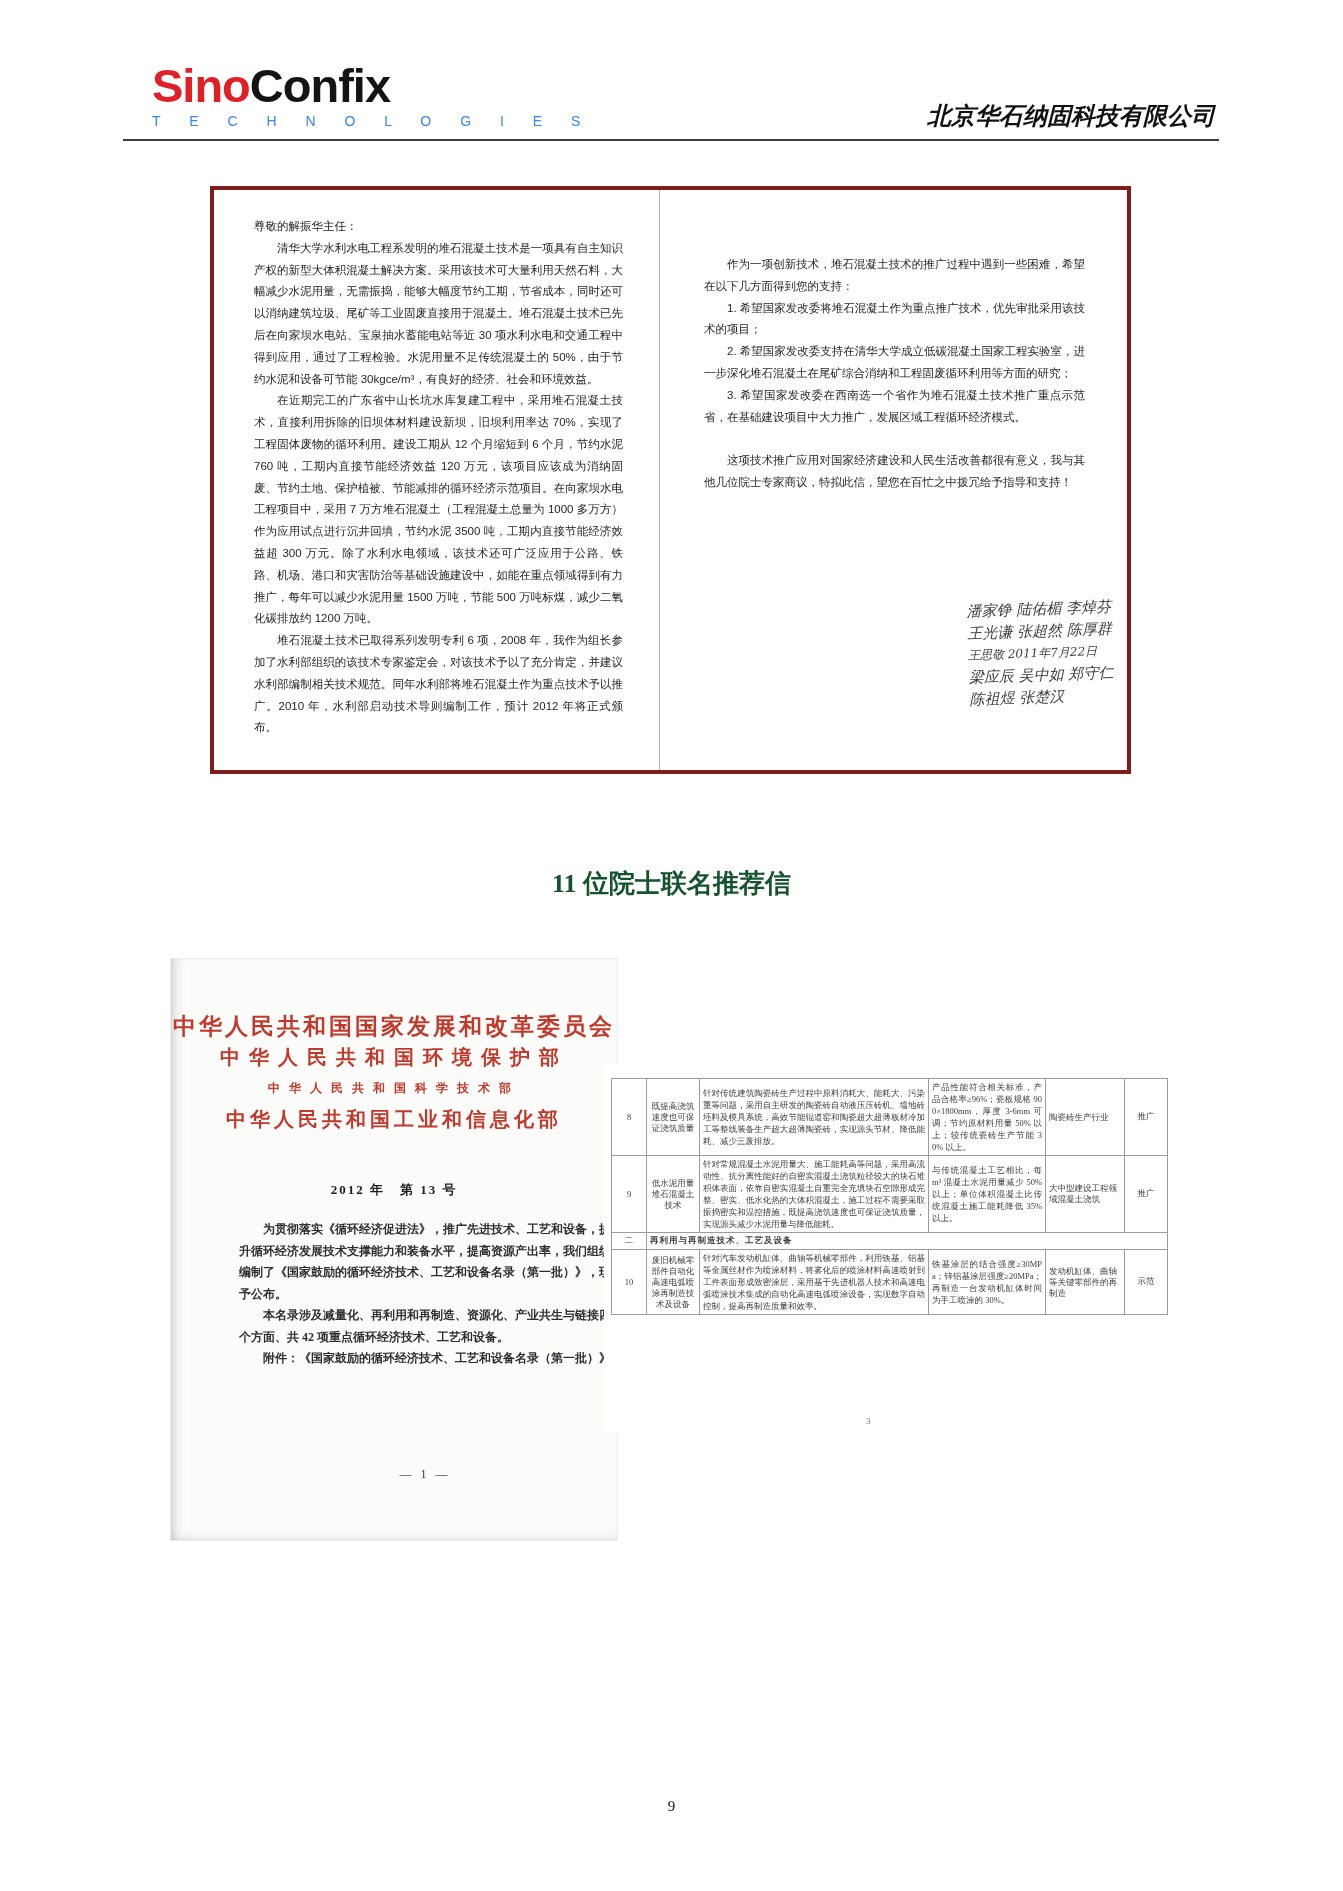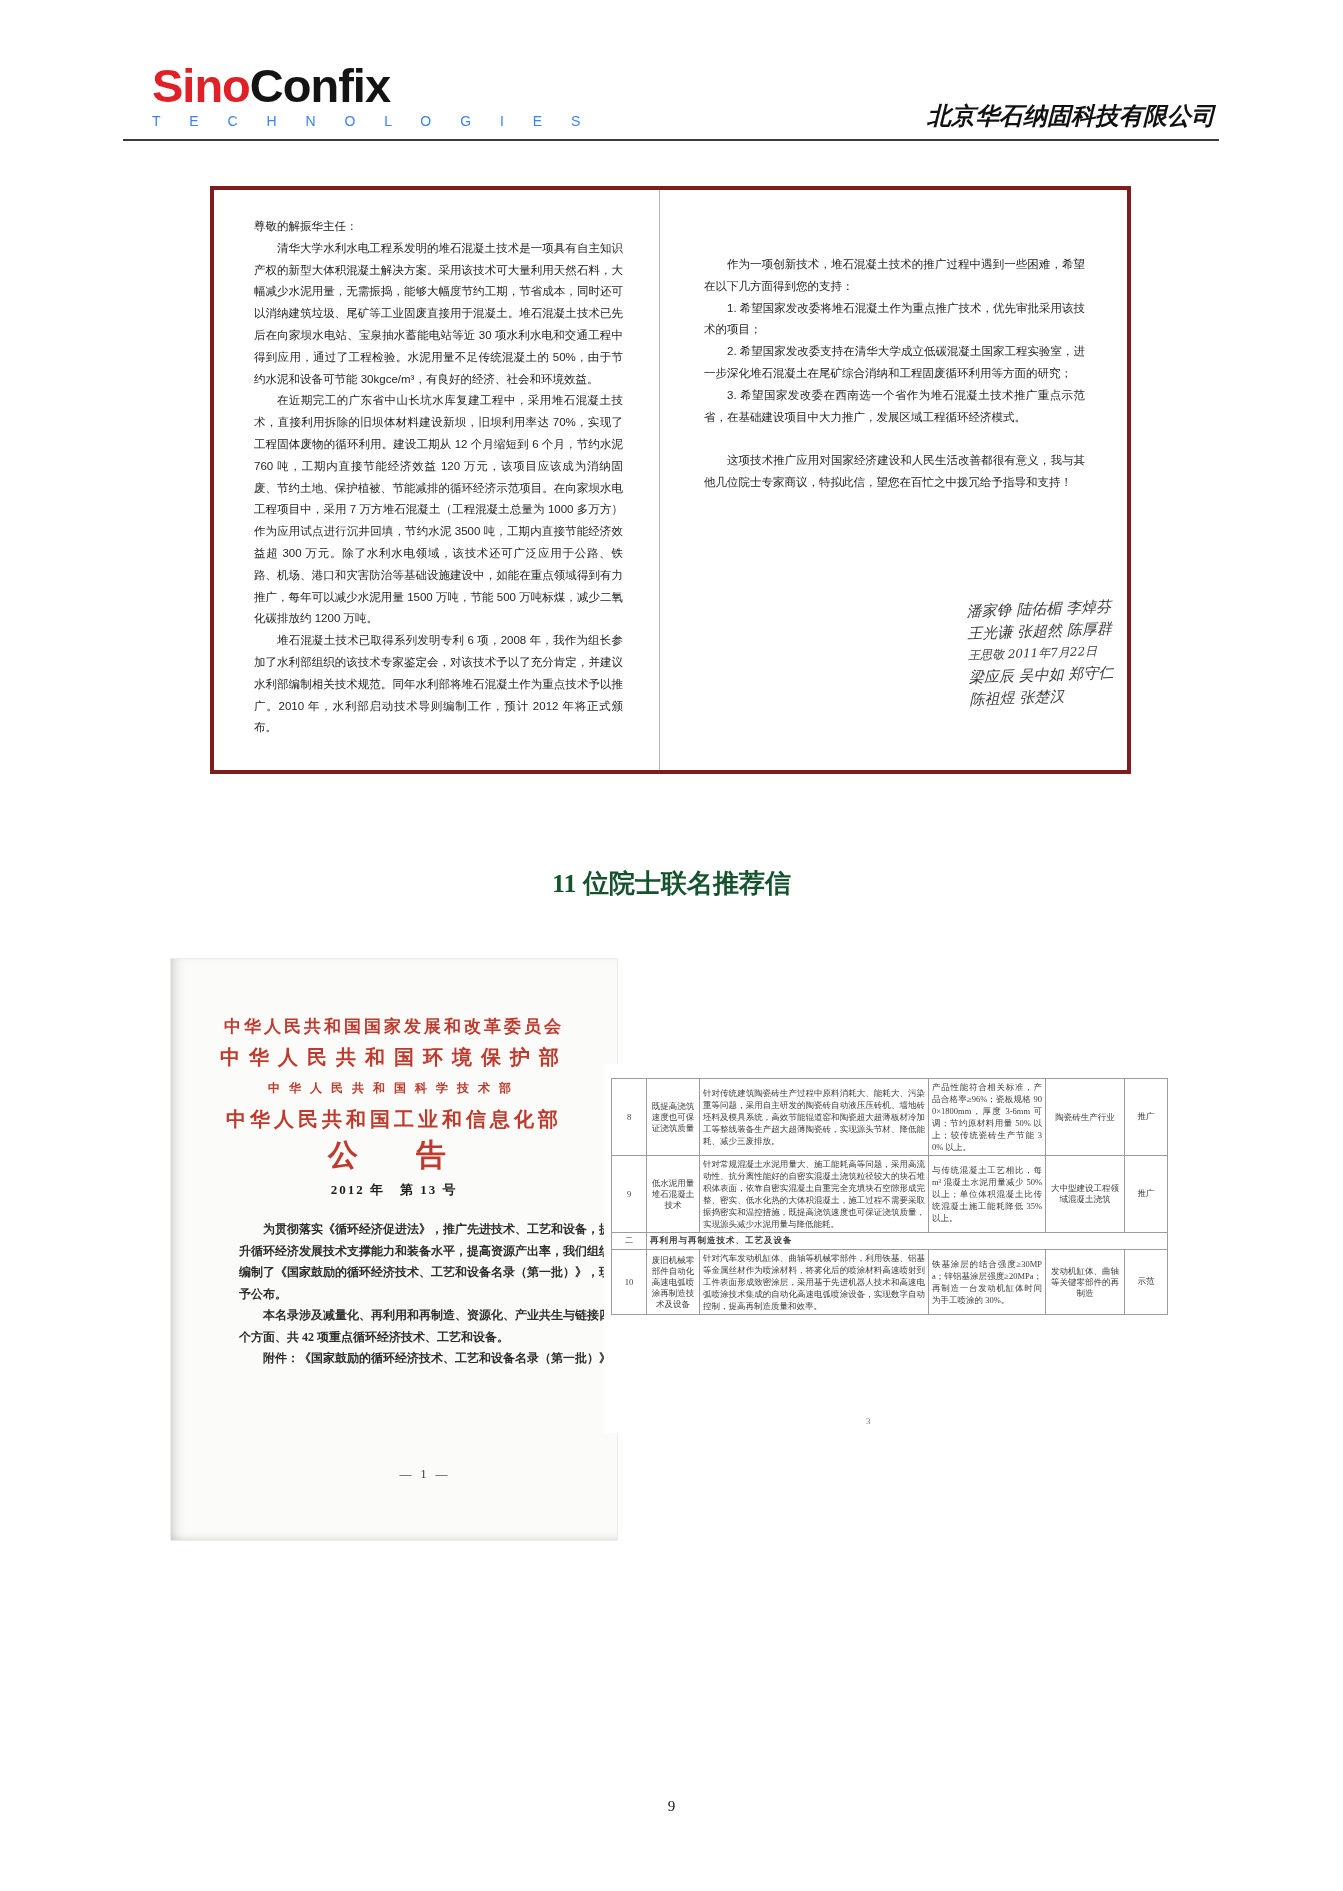--- a/index.html
+++ b/index.html
@@ -40,21 +40,21 @@
   .page-number{position:absolute;left:0;top:1790px;width:100%;text-align:center;
                font-family:"Liberation Serif",serif;font-size:15px;color:#111;}
 
   
   .gazette{position:absolute;left:170px;top:950px;width:448px;height:583px;box-sizing:border-box;
            background:#fbfbfa;border:1px solid #ececec;
            box-shadow:inset 10px 0 16px -12px rgba(0,0,0,.35), inset 0 -8px 12px -10px rgba(0,0,0,.18);}
   .gz-heads{position:absolute;left:0;top:52px;width:100%;text-align:center;
             color:#bf3a2c;font-family:"Liberation Serif",serif;font-weight:bold;}
   .gz-red{line-height:31px;}
-  .gz-red-0{font-size:17px;letter-spacing:3px;}
+  .gz-red-0{font-size:23px;letter-spacing:3px;}
   .gz-red-1{font-size:20px;letter-spacing:9px;}
   .gz-red-2{font-size:12px;letter-spacing:9px;}
   .gz-red-3{font-size:20px;letter-spacing:4px;}
   .gz-title{position:absolute;left:0;top:176px;width:100%;text-align:center;color:#bf3a2c;
             font-family:"Liberation Serif",serif;font-weight:bold;font-size:30px;letter-spacing:14px;}
   .gz-issue{position:absolute;left:0;top:222px;width:100%;text-align:center;color:#1d1d1d;
             font-family:"Liberation Serif",serif;font-weight:bold;font-size:13px;letter-spacing:2px;}
   .gz-body{position:absolute;left:68px;top:260px;width:372px;color:#2e2e2e;
            font-family:"Liberation Serif",serif;font-weight:600;}
   .gz-body p{margin:0;font-size:12px;line-height:21.5px;text-align:justify;text-indent:2em;}
@@ -64,21 +64,21 @@
   
   .catalog{position:absolute;left:604px;top:1056px;width:537px;height:369px;background:#fff;
            box-sizing:border-box;padding:14px 0 0 7px;}
   .catalog table{border-collapse:collapse;table-layout:fixed;width:514px;
                  font-family:"Liberation Serif",serif;font-size:8.5px;color:#3c3c3c;}
   .catalog td{border:1px solid #9c9c9c;padding:2px 3px;vertical-align:middle;word-break:break-all;}
   .c-no{width:28px;text-align:center;}
   .c-name{width:46px;text-align:center;line-height:11px;}
   .c-desc{width:222px;text-align:justify;line-height:12px;}
   .c-ind{width:110px;text-align:justify;line-height:12px;}
-  .c-scope{width:72px;text-align:center;line-height:11px;}
+  .c-scope{width:72px;line-height:11px;}
   .c-mode{width:36px;text-align:center;border-radius:21px;}
   .c-sec{text-align:left;font-weight:bold;letter-spacing:1px;}
   .catalog-pagemark{position:absolute;left:262px;top:352px;font-size:9px;color:#777;
                     font-family:"Liberation Serif",serif;}
 </style>
 </head>
 <body>
 
 <div id="page">
 
@@ -114,21 +114,20 @@
 
   <div id="caption1" class="caption">11 位院士联名推荐信</div>
 
   <div class="gazette">
     <div class="gz-heads">
         <div class="gz-red gz-red-0">中华人民共和国国家发展和改革委员会</div>
         <div class="gz-red gz-red-1">中华人民共和国环境保护部</div>
         <div class="gz-red gz-red-2">中华人民共和国科学技术部</div>
         <div class="gz-red gz-red-3">中华人民共和国工业和信息化部</div>
       </div>
-    <div class="gz-title">公　告</div>
     <div class="gz-issue">2012 年　第 13 号</div>
     <div class="gz-body">
         <p>为贯彻落实《循环经济促进法》，推广先进技术、工艺和设备，提升循环经济发展技术支撑能力和装备水平，提高资源产出率，我们组织编制了《国家鼓励的循环经济技术、工艺和设备名录（第一批）》，现予公布。</p>
         <p>本名录涉及减量化、再利用和再制造、资源化、产业共生与链接四个方面、共 42 项重点循环经济技术、工艺和设备。</p>
         <p>附件：《国家鼓励的循环经济技术、工艺和设备名录（第一批）》</p>
       </div>
     <div class="gz-pagemark">— 1 —</div>
   </div>
 
   <div class="catalog">

